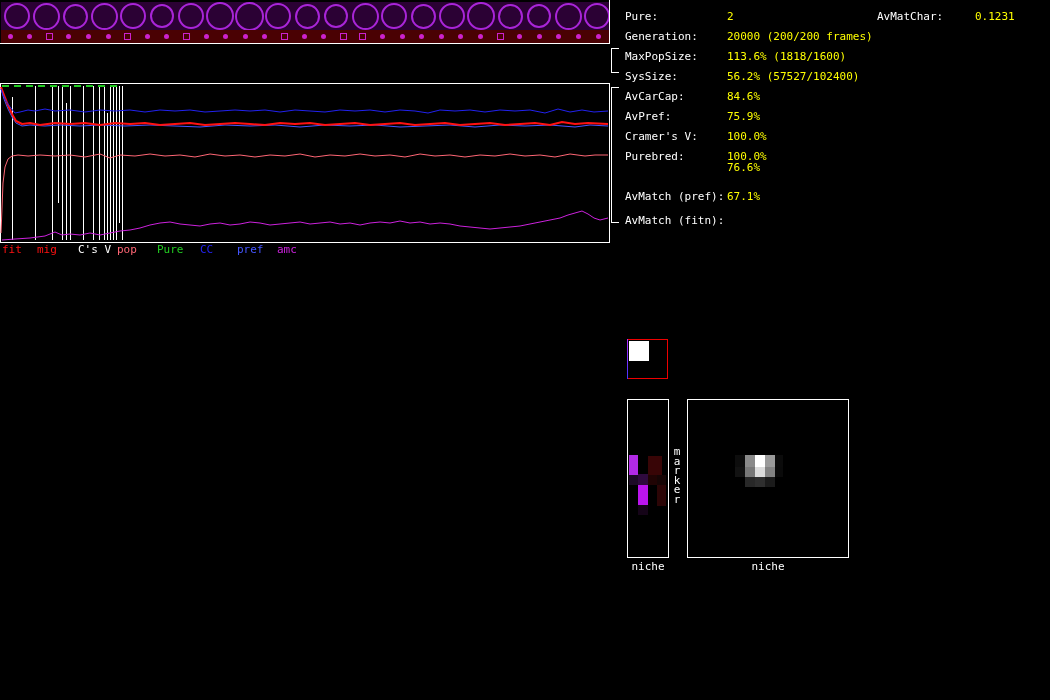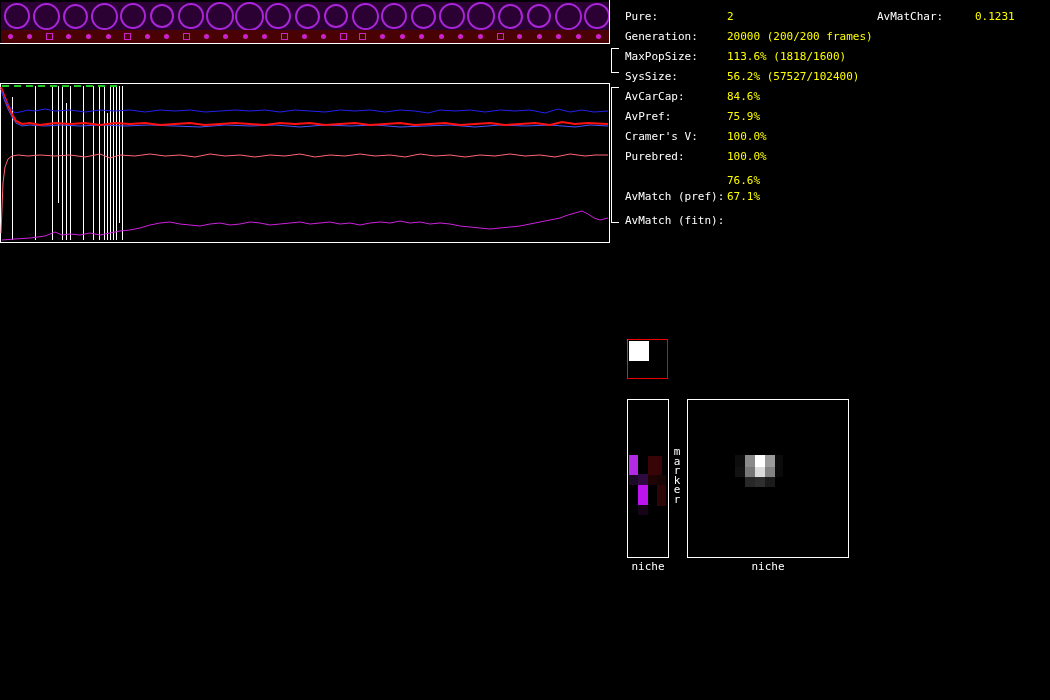--- a/index.html
+++ b/index.html
@@ -111,20 +111,30 @@
       <line x1="119.5" y1="3" x2="119.5" y2="140" stroke="#ffffff" stroke-width="1" shape-rendering="crispEdges"></line>
       <line x1="122.5" y1="3" x2="122.5" y2="157" stroke="#ffffff" stroke-width="1" shape-rendering="crispEdges"></line>
       <line x1="2" y1="3" x2="120" y2="3" stroke="#22cc22" stroke-width="2" stroke-dasharray="7 5"></line>
       <polyline points="2,157 15,156 30,155 45,153 55,149 62,152 70,151 80,152 90,150 100,152 110,150 120,148 130,147 140,145 150,142 160,140 170,139 180,141 190,142 200,143 210,141 220,140 230,142 240,141 250,139 260,140 270,142 280,141 290,140 300,139 310,141 320,140 330,139 340,141 350,140 360,142 370,140 380,139 390,140 400,138 410,140 420,139 430,141 440,140 450,141 460,143 470,144 480,145 490,146 500,145 510,144 520,143 530,141 540,139 550,137 560,135 568,132 575,130 582,128 588,131 594,135 600,137 608,135" fill="none" stroke="#cc22dd" stroke-width="1"></polyline>
       <polyline points="1,150 2,125 3,100 5,84 8,76 12,73 18,72 28,73 40,72 55,73 70,72 85,74 100,71 110,75 120,72 135,73 150,71 165,73 180,72 195,74 210,71 225,73 240,72 255,74 270,72 285,73 300,71 315,74 330,72 345,73 360,71 375,73 390,72 405,74 420,71 435,73 450,72 465,74 480,72 495,73 510,71 525,73 540,72 555,74 570,71 585,73 595,72 608,72" fill="none" stroke="#ff6675" stroke-width="1"></polyline>
       <polyline points="1,6 4,16 8,26 12,34 16,40 22,43 30,42 45,43 60,42 80,43 100,42 125,43 150,42 175,43 200,44 225,42 250,43 275,42 300,44 325,42 350,43 375,42 400,44 425,43 450,42 475,44 500,42 525,43 550,42 575,44 590,42 608,43" fill="none" stroke="#4455ff" stroke-width="1"></polyline>
       <polyline points="1,4 4,12 8,22 12,31 16,38 22,41 30,40 40,42 55,40 70,41 85,40 100,42 115,40 130,41 145,40 160,42 175,41 190,40 205,42 220,41 235,40 250,41 265,42 280,40 295,41 310,40 325,42 340,41 355,40 370,42 385,41 400,40 415,42 430,41 445,40 460,42 475,41 490,40 505,42 520,41 535,40 550,42 562,39 575,41 588,40 608,41" fill="none" stroke="#ff1111" stroke-width="2"></polyline>
       <polyline points="1,6 3,12 6,18 10,24 15,30 20,29 28,27 35,28 45,26 55,28 70,27 85,29 100,27 115,28 130,27 145,29 160,27 175,28 190,27 205,29 220,28 235,27 250,28 265,27 280,29 295,27 310,28 325,29 340,27 355,28 370,27 385,29 400,27 415,28 428,30 440,27 455,28 470,27 485,29 500,27 515,28 530,27 545,30 558,26 570,29 582,27 594,29 608,28" fill="none" stroke="#2222ee" stroke-width="1"></polyline>
     </svg>
 
+  <div id="legend">
+      <div class="legend-item" style="left: 2px; color: rgb(255, 17, 17);">fit</div>
+      <div class="legend-item" style="left: 37px; color: rgb(255, 17, 17);">mig</div>
+      <div class="legend-item" style="left: 78px; color: rgb(255, 255, 255);">C's V</div>
+      <div class="legend-item" style="left: 117px; color: rgb(255, 102, 117);">pop</div>
+      <div class="legend-item" style="left: 157px; color: rgb(34, 204, 34);">Pure</div>
+      <div class="legend-item" style="left: 200px; color: rgb(34, 34, 238);">CC</div>
+      <div class="legend-item" style="left: 237px; color: rgb(68, 85, 255);">pref</div>
+      <div class="legend-item" style="left: 277px; color: rgb(204, 34, 221);">amc</div>
+    </div>
 
   <div id="brackets">
       <div class="bracket-part" style="left: 611px; top: 48px; width: 1px; height: 25px;"></div>
       <div class="bracket-part" style="left: 611px; top: 48px; width: 8px; height: 1px;"></div>
       <div class="bracket-part" style="left: 611px; top: 72px; width: 8px; height: 1px;"></div>
       <div class="bracket-part" style="left: 611px; top: 87px; width: 1px; height: 136px;"></div>
       <div class="bracket-part" style="left: 611px; top: 87px; width: 8px; height: 1px;"></div>
       <div class="bracket-part" style="left: 611px; top: 222px; width: 8px; height: 1px;"></div>
     </div>
 
@@ -139,21 +149,21 @@
       <div class="txt stat-value" style="left: 727px; top: 71px; color: rgb(255, 255, 0);">56.2% (57527/102400)</div>
       <div class="txt stat-label" style="left: 625px; top: 91px; color: rgb(255, 255, 255);">AvCarCap:</div>
       <div class="txt stat-value" style="left: 727px; top: 91px; color: rgb(255, 255, 0);">84.6%</div>
       <div class="txt stat-label" style="left: 625px; top: 111px; color: rgb(255, 255, 255);">AvPref:</div>
       <div class="txt stat-value" style="left: 727px; top: 111px; color: rgb(255, 255, 0);">75.9%</div>
       <div class="txt stat-label" style="left: 625px; top: 131px; color: rgb(255, 255, 255);">Cramer's V:</div>
       <div class="txt stat-value" style="left: 727px; top: 131px; color: rgb(255, 255, 0);">100.0%</div>
       <div class="txt stat-label" style="left: 625px; top: 151px; color: rgb(255, 255, 255);">Purebred:</div>
       <div class="txt stat-value" style="left: 727px; top: 151px; color: rgb(255, 255, 0);">100.0%</div>
       <div class="txt stat-label" style="left: 625px; top: 171px; color: rgb(255, 255, 255); margin-top: 44px;">AvMatch (fitn):</div>
-      <div class="txt stat-value" style="left: 727px; top: 175px; color: rgb(255, 255, 0);">76.6%</div>
+      <div class="txt stat-value" style="left: 727px; top: 162px; color: rgb(255, 255, 0);">76.6%</div>
       <div class="txt stat-label" style="left: 625px; top: 191px; color: rgb(255, 255, 255);">AvMatch (pref):</div>
       <div class="txt stat-value" style="left: 727px; top: 191px; color: rgb(255, 255, 0);">67.1%</div>
     </div>
   <div class="txt stat-label" style="left:877px;top:11px;">AvMatChar:</div>
   <div class="txt stat-value" style="left:975px;top:11px;">0.1231</div>
 
 
   <div class="abs" id="pref-box" style="left: 627px; top: 339px; width: 39px; height: 38px; border: 1px solid rgb(238, 0, 0);">
     <div class="abs" id="pref-left-edge" style="left: -1px; top: -1px; width: 1px; height: 40px; background: linear-gradient(rgb(176, 42, 255), rgb(68, 51, 255));"></div>
     <div class="abs" id="pref-square" style="left: 1px; top: 1px; width: 20px; height: 20px; background: rgb(255, 255, 255);"></div>

